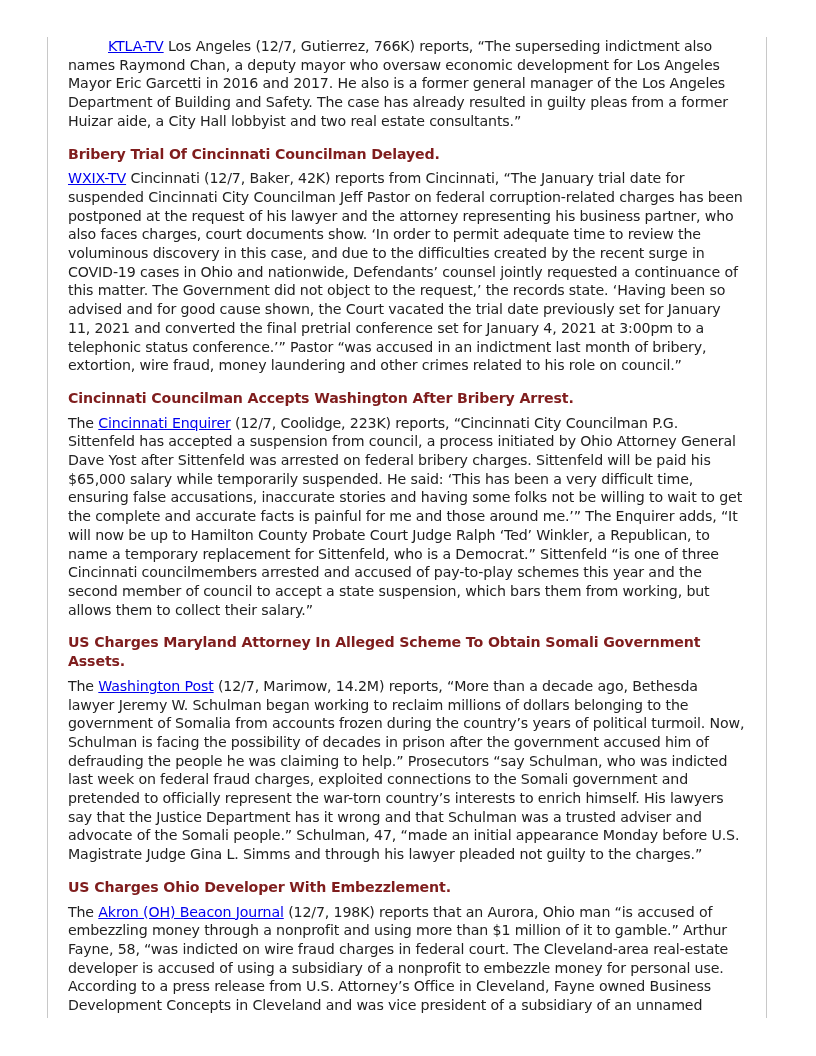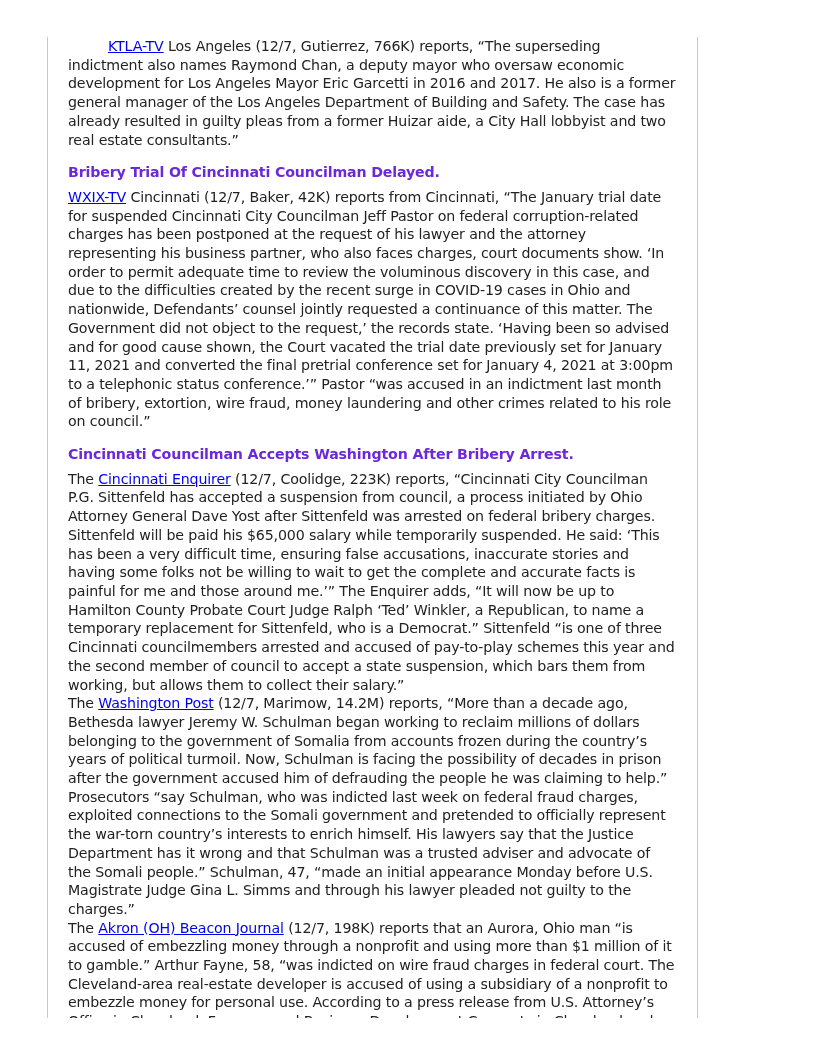--- a/index.html
+++ b/index.html
@@ -1,56 +1,58 @@
 <!DOCTYPE html>
 <html><head>
 <meta charset="utf-8">
 <style>
   html, body { margin: 0; padding: 0; background: #ffffff; }
   body { width: 816px; height: 1056px; position: relative; overflow: hidden; }
   .page {
     position: absolute;
     left: 47px; top: 37px;
-    width: 651px; height: 981px;
+    width: 720px; height: 981px;
     border-left: 1px solid #c8c8c8;
     border-right: 1px solid #c8c8c8;
     box-sizing: border-box;
     padding: 0 20px 0 20px;
     overflow: hidden;
   }
   .txt {
     font-family: "DejaVu Sans", sans-serif;
     font-size: 14.2px;
     line-height: 18.7px;
     color: #222222;
     margin: 0;
     letter-spacing: -0.15px;
   }
   .indent { text-indent: 40px; }
   h3 {
     font-family: "DejaVu Sans", sans-serif;
     font-weight: bold;
     font-size: 14.2px;
     line-height: 18.7px;
-    color: #6d28d9;
+    color: #7f1d1d;
     margin: 14px 0 6px 0;
     letter-spacing: -0.15px;
   }
   a { color: #0000ee; text-decoration: underline; }
 </style>
 </head>
 <body>
 
 <div class="page">
 
   <p class="txt indent"><a href="#">KTLA-TV</a><span> Los Angeles (12/7, Gutierrez, 766K) reports, “The superseding indictment also names Raymond Chan, a deputy mayor who oversaw economic development for Los Angeles Mayor Eric Garcetti in 2016 and 2017. He also is a former general manager of the Los Angeles Department of Building and Safety. The case has already resulted in guilty pleas from a former Huizar aide, a City Hall lobbyist and two real estate consultants.”</span></p>
 
   <h3>Bribery Trial Of Cincinnati Councilman Delayed.</h3>
   <p class="txt"><a href="#">WXIX-TV</a><span> Cincinnati (12/7, Baker, 42K) reports from Cincinnati, “The January trial date for suspended Cincinnati City Councilman Jeff Pastor on federal corruption-related charges has been postponed at the request of his lawyer and the attorney representing his business partner, who also faces charges, court documents show. ‘In order to permit adequate time to review the voluminous discovery in this case, and due to the difficulties created by the recent surge in COVID-19 cases in Ohio and nationwide, Defendants’ counsel jointly requested a continuance of this matter. The Government did not object to the request,’ the records state. ‘Having been so advised and for good cause shown, the Court vacated the trial date previously set for January 11, 2021 and converted the final pretrial conference set for January 4, 2021 at 3:00pm to a telephonic status conference.’” Pastor “was accused in an indictment last month of bribery, extortion, wire fraud, money laundering and other crimes related to his role on council.”</span></p>
 
   <h3>Cincinnati Councilman Accepts Washington After Bribery Arrest.</h3>
   <p class="txt"><span>The </span><a href="#">Cincinnati Enquirer</a><span> (12/7, Coolidge, 223K) reports, “Cincinnati City Councilman P.G. Sittenfeld has accepted a suspension from council, a process initiated by Ohio Attorney General Dave Yost after Sittenfeld was arrested on federal bribery charges. Sittenfeld will be paid his $65,000 salary while temporarily suspended. He said: ‘This has been a very difficult time, ensuring false accusations, inaccurate stories and having some folks not be willing to wait to get the complete and accurate facts is painful for me and those around me.’” The Enquirer adds, “It will now be up to Hamilton County Probate Court Judge Ralph ‘Ted’ Winkler, a Republican, to name a temporary replacement for Sittenfeld, who is a Democrat.” Sittenfeld “is one of three Cincinnati councilmembers arrested and accused of pay-to-play schemes this year and the second member of council to accept a state suspension, which bars them from working, but allows them to collect their salary.”</span></p>
 
+  <h3>US Charges Maryland Attorney In Alleged Scheme To Obtain Somali Government Assets.</h3>
   <p class="txt"><span>The </span><a href="#">Washington Post</a><span> (12/7, Marimow, 14.2M) reports, “More than a decade ago, Bethesda lawyer Jeremy W. Schulman began working to reclaim millions of dollars belonging to the government of Somalia from accounts frozen during the country’s years of political turmoil. Now, Schulman is facing the possibility of decades in prison after the government accused him of defrauding the people he was claiming to help.” Prosecutors “say Schulman, who was indicted last week on federal fraud charges, exploited connections to the Somali government and pretended to officially represent the war-torn country’s interests to enrich himself. His lawyers say that the Justice Department has it wrong and that Schulman was a trusted adviser and advocate of the Somali people.” Schulman, 47, “made an initial appearance Monday before U.S. Magistrate Judge Gina L. Simms and through his lawyer pleaded not guilty to the charges.”</span></p>
 
+  <h3>US Charges Ohio Developer With Embezzlement.</h3>
   <p class="txt"><span>The </span><a href="#">Akron (OH) Beacon Journal</a><span> (12/7, 198K) reports that an Aurora, Ohio man “is accused of embezzling money through a nonprofit and using more than $1 million of it to gamble.” Arthur Fayne, 58, “was indicted on wire fraud charges in federal court. The Cleveland-area real-estate developer is accused of using a subsidiary of a nonprofit to embezzle money for personal use. According to a press release from U.S. Attorney’s Office in Cleveland, Fayne owned Business Development Concepts in Cleveland and was vice president of a subsidiary of an unnamed</span></p>
 
 </div>
 
 </body></html>

